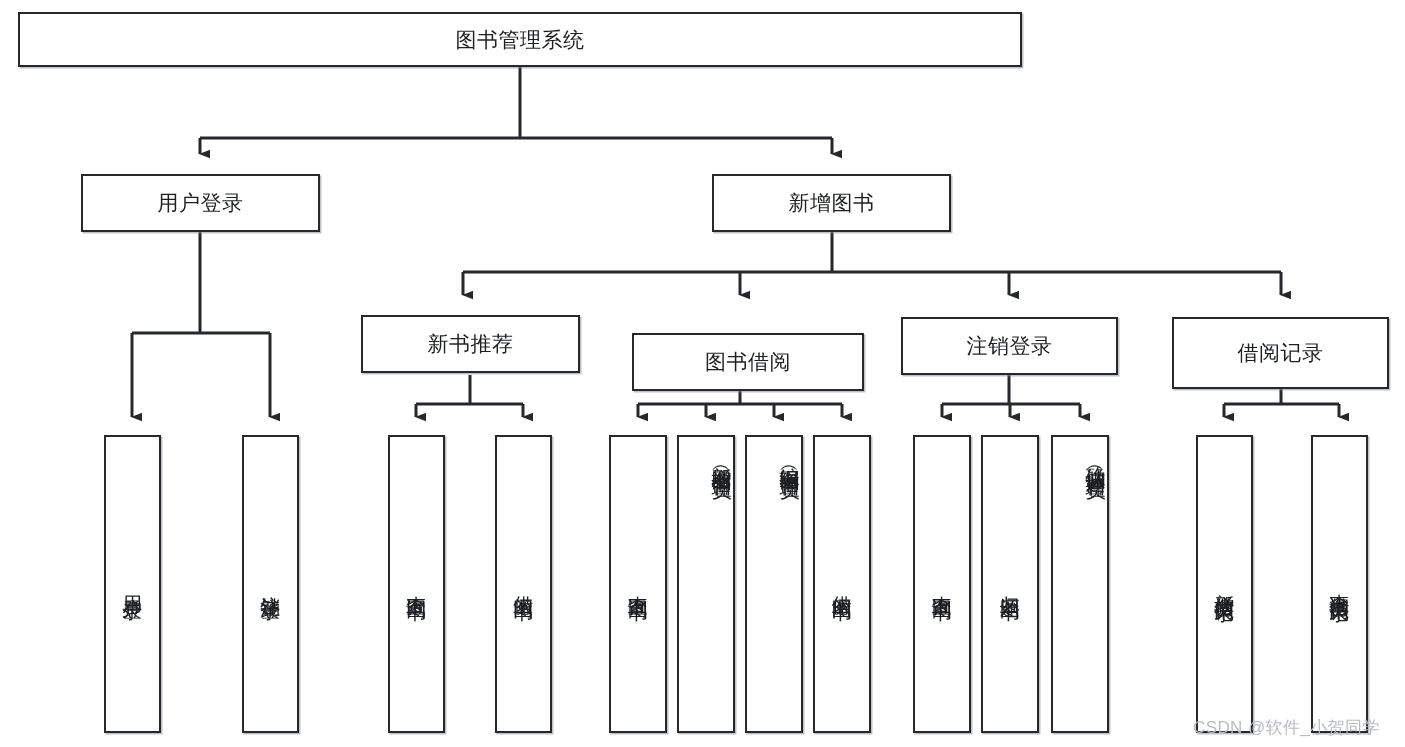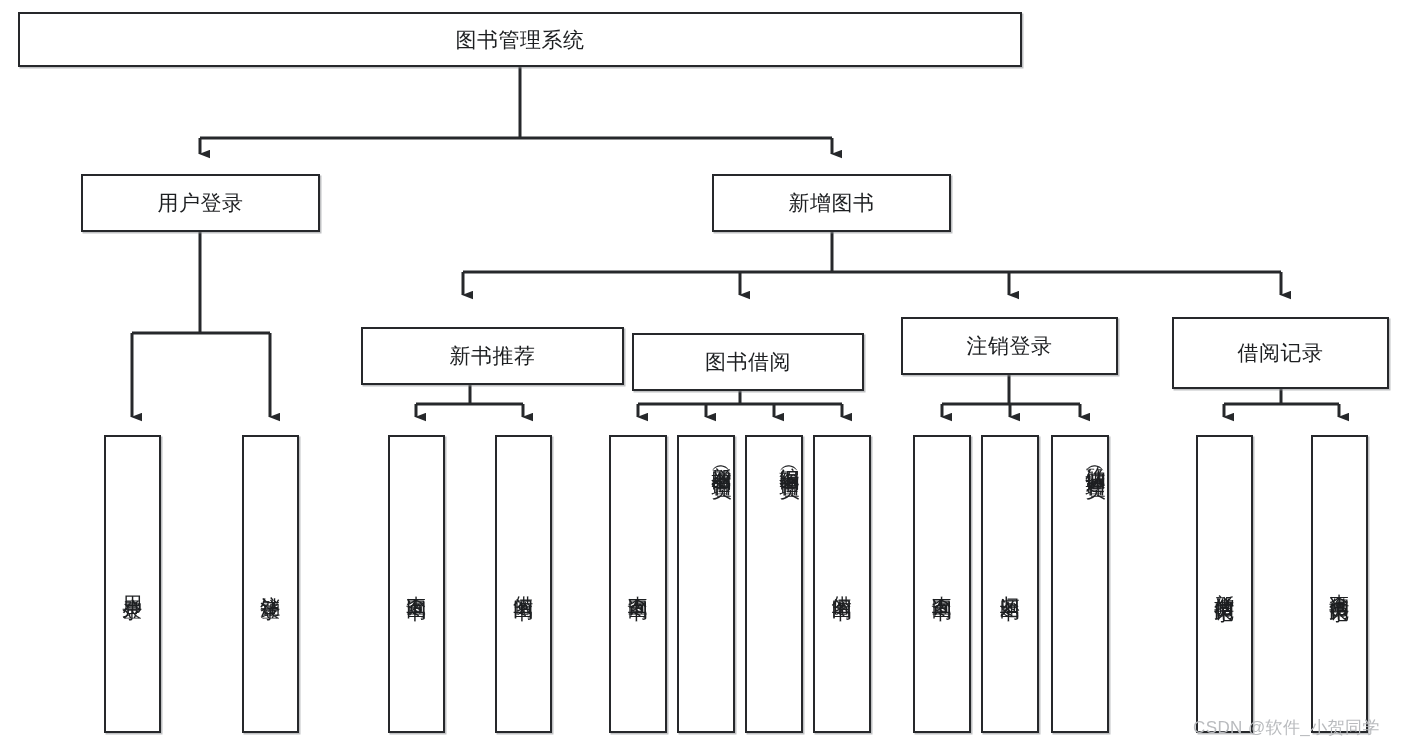--- a/index.html
+++ b/index.html
@@ -116,21 +116,21 @@
       <path d="M1224,404 L1224,417" marker-end="url(#arrow)"></path>
       <path d="M1339,404 L1339,417" marker-end="url(#arrow)"></path>
     </g>
   </svg>
 
   <div class="node" style="left:18px; top:12px; width:1004px; height:55px;">图书管理系统</div>
 
   <div class="node" style="left:81px; top:174px; width:239px; height:58px;">用户登录</div>
   <div class="node" style="left:712px; top:174px; width:239px; height:58px;">新增图书</div>
 
-  <div class="node" style="left:361px; top:327px; width:263px; height:58px;">新书推荐</div>
+  <div class="node" style="left:361px; top:315px; width:219px; height:58px;">新书推荐</div>
   <div class="node" style="left:632px; top:333px; width:232px; height:58px;">图书借阅</div>
   <div class="node" style="left:901px; top:317px; width:217px; height:58px;">注销登录</div>
   <div class="node" style="left:1172px; top:317px; width:217px; height:72px;">借阅记录</div>
 
   <div class="node vertical centered" style="left:104px; top:435px; width:57px; height:298px;">用户登录</div>
   <div class="node vertical centered" style="left:242px; top:435px; width:57px; height:298px;">注销登录</div>
 
   <div class="node vertical centered" style="left:388px; top:435px; width:57px; height:298px;">查询图书</div>
   <div class="node vertical centered" style="left:495px; top:435px; width:57px; height:298px;">借阅图书</div>
 

